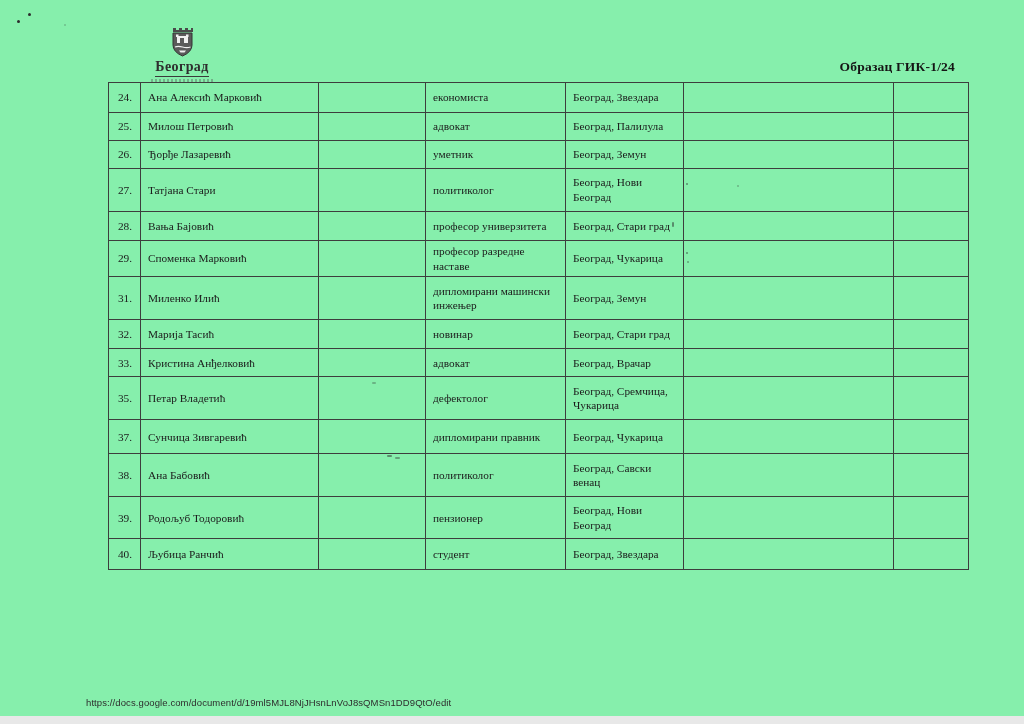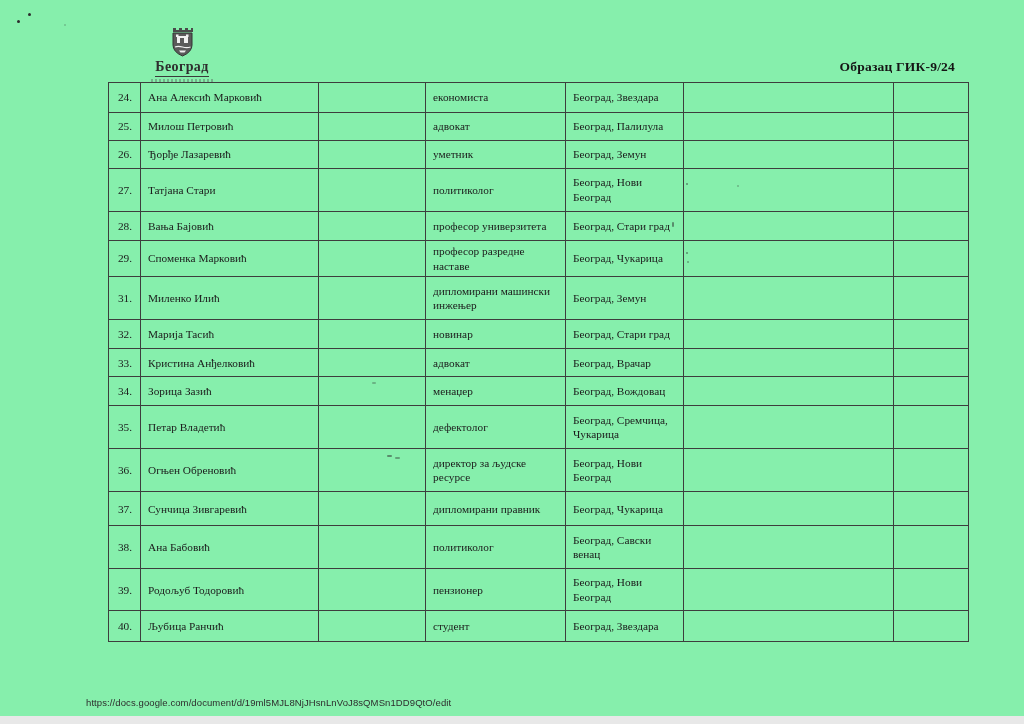--- a/index.html
+++ b/index.html
@@ -87,21 +87,21 @@
       <rect x="7" y="7.5" width="2.5" height="2.5" fill="#efefef"></rect>
       <rect x="17" y="7.5" width="2.5" height="2.5" fill="#efefef"></rect>
 
       <path d="M6 20 Q9 18.8 13.5 20 Q18 21.2 21.5 20" stroke="#efefef" stroke-width="1.2" fill="none"></path>
       <path d="M10 23.5 L17 23.5 L15.5 25.5 L11.5 25.5 Z" fill="#efefef"></path>
     </svg>
     <span class="logo-city">Београд</span>
     <div class="logo-sub"></div>
   </div>
 
-  <div class="form-label">Образац ГИК-9/24</div>
+  <div class="form-label">Образац ГИК-1/24</div>
 
   <table class="roster">
     <colgroup>
       <col style="width:32px">
         <col style="width:178px">
         <col style="width:107px">
       <col style="width:140px">
         <col style="width:118px">
         <col style="width:210px">
         <col style="width:75px">
@@ -181,47 +181,29 @@
     </tr>
         <tr style="height: 28px;">
       <td class="c-num">33.</td>
       <td class="c-name">Кристина Анђелковић</td>
       <td class="c-empty"></td>
       <td class="c-occ">адвокат</td>
       <td class="c-res">Београд, Врачар</td>
       <td class="c-empty"></td>
       <td class="c-empty"></td>
     </tr>
-        <tr style="height: 29px;">
-      <td class="c-num">34.</td>
-      <td class="c-name">Зорица Зазић</td>
-      <td class="c-empty"></td>
-      <td class="c-occ">менаџер</td>
-      <td class="c-res">Београд, Вождовац</td>
-      <td class="c-empty"></td>
-      <td class="c-empty"></td>
-    </tr>
         <tr style="height: 43px;">
       <td class="c-num">35.</td>
       <td class="c-name">Петар Владетић</td>
       <td class="c-empty"></td>
       <td class="c-occ">дефектолог</td>
       <td class="c-res">Београд, Сремчица, Чукарица</td>
       <td class="c-empty"></td>
       <td class="c-empty"></td>
     </tr>
-        <tr style="height: 43px;">
-      <td class="c-num">36.</td>
-      <td class="c-name">Огњен Обреновић</td>
-      <td class="c-empty"></td>
-      <td class="c-occ">директор за људске ресурсе</td>
-      <td class="c-res">Београд, Нови Београд</td>
-      <td class="c-empty"></td>
-      <td class="c-empty"></td>
-    </tr>
         <tr style="height: 34px;">
       <td class="c-num">37.</td>
       <td class="c-name">Сунчица Зивгаревић</td>
       <td class="c-empty"></td>
       <td class="c-occ">дипломирани правник</td>
       <td class="c-res">Београд, Чукарица</td>
       <td class="c-empty"></td>
       <td class="c-empty"></td>
     </tr>
         <tr style="height: 43px; margin-top: 44px;">

